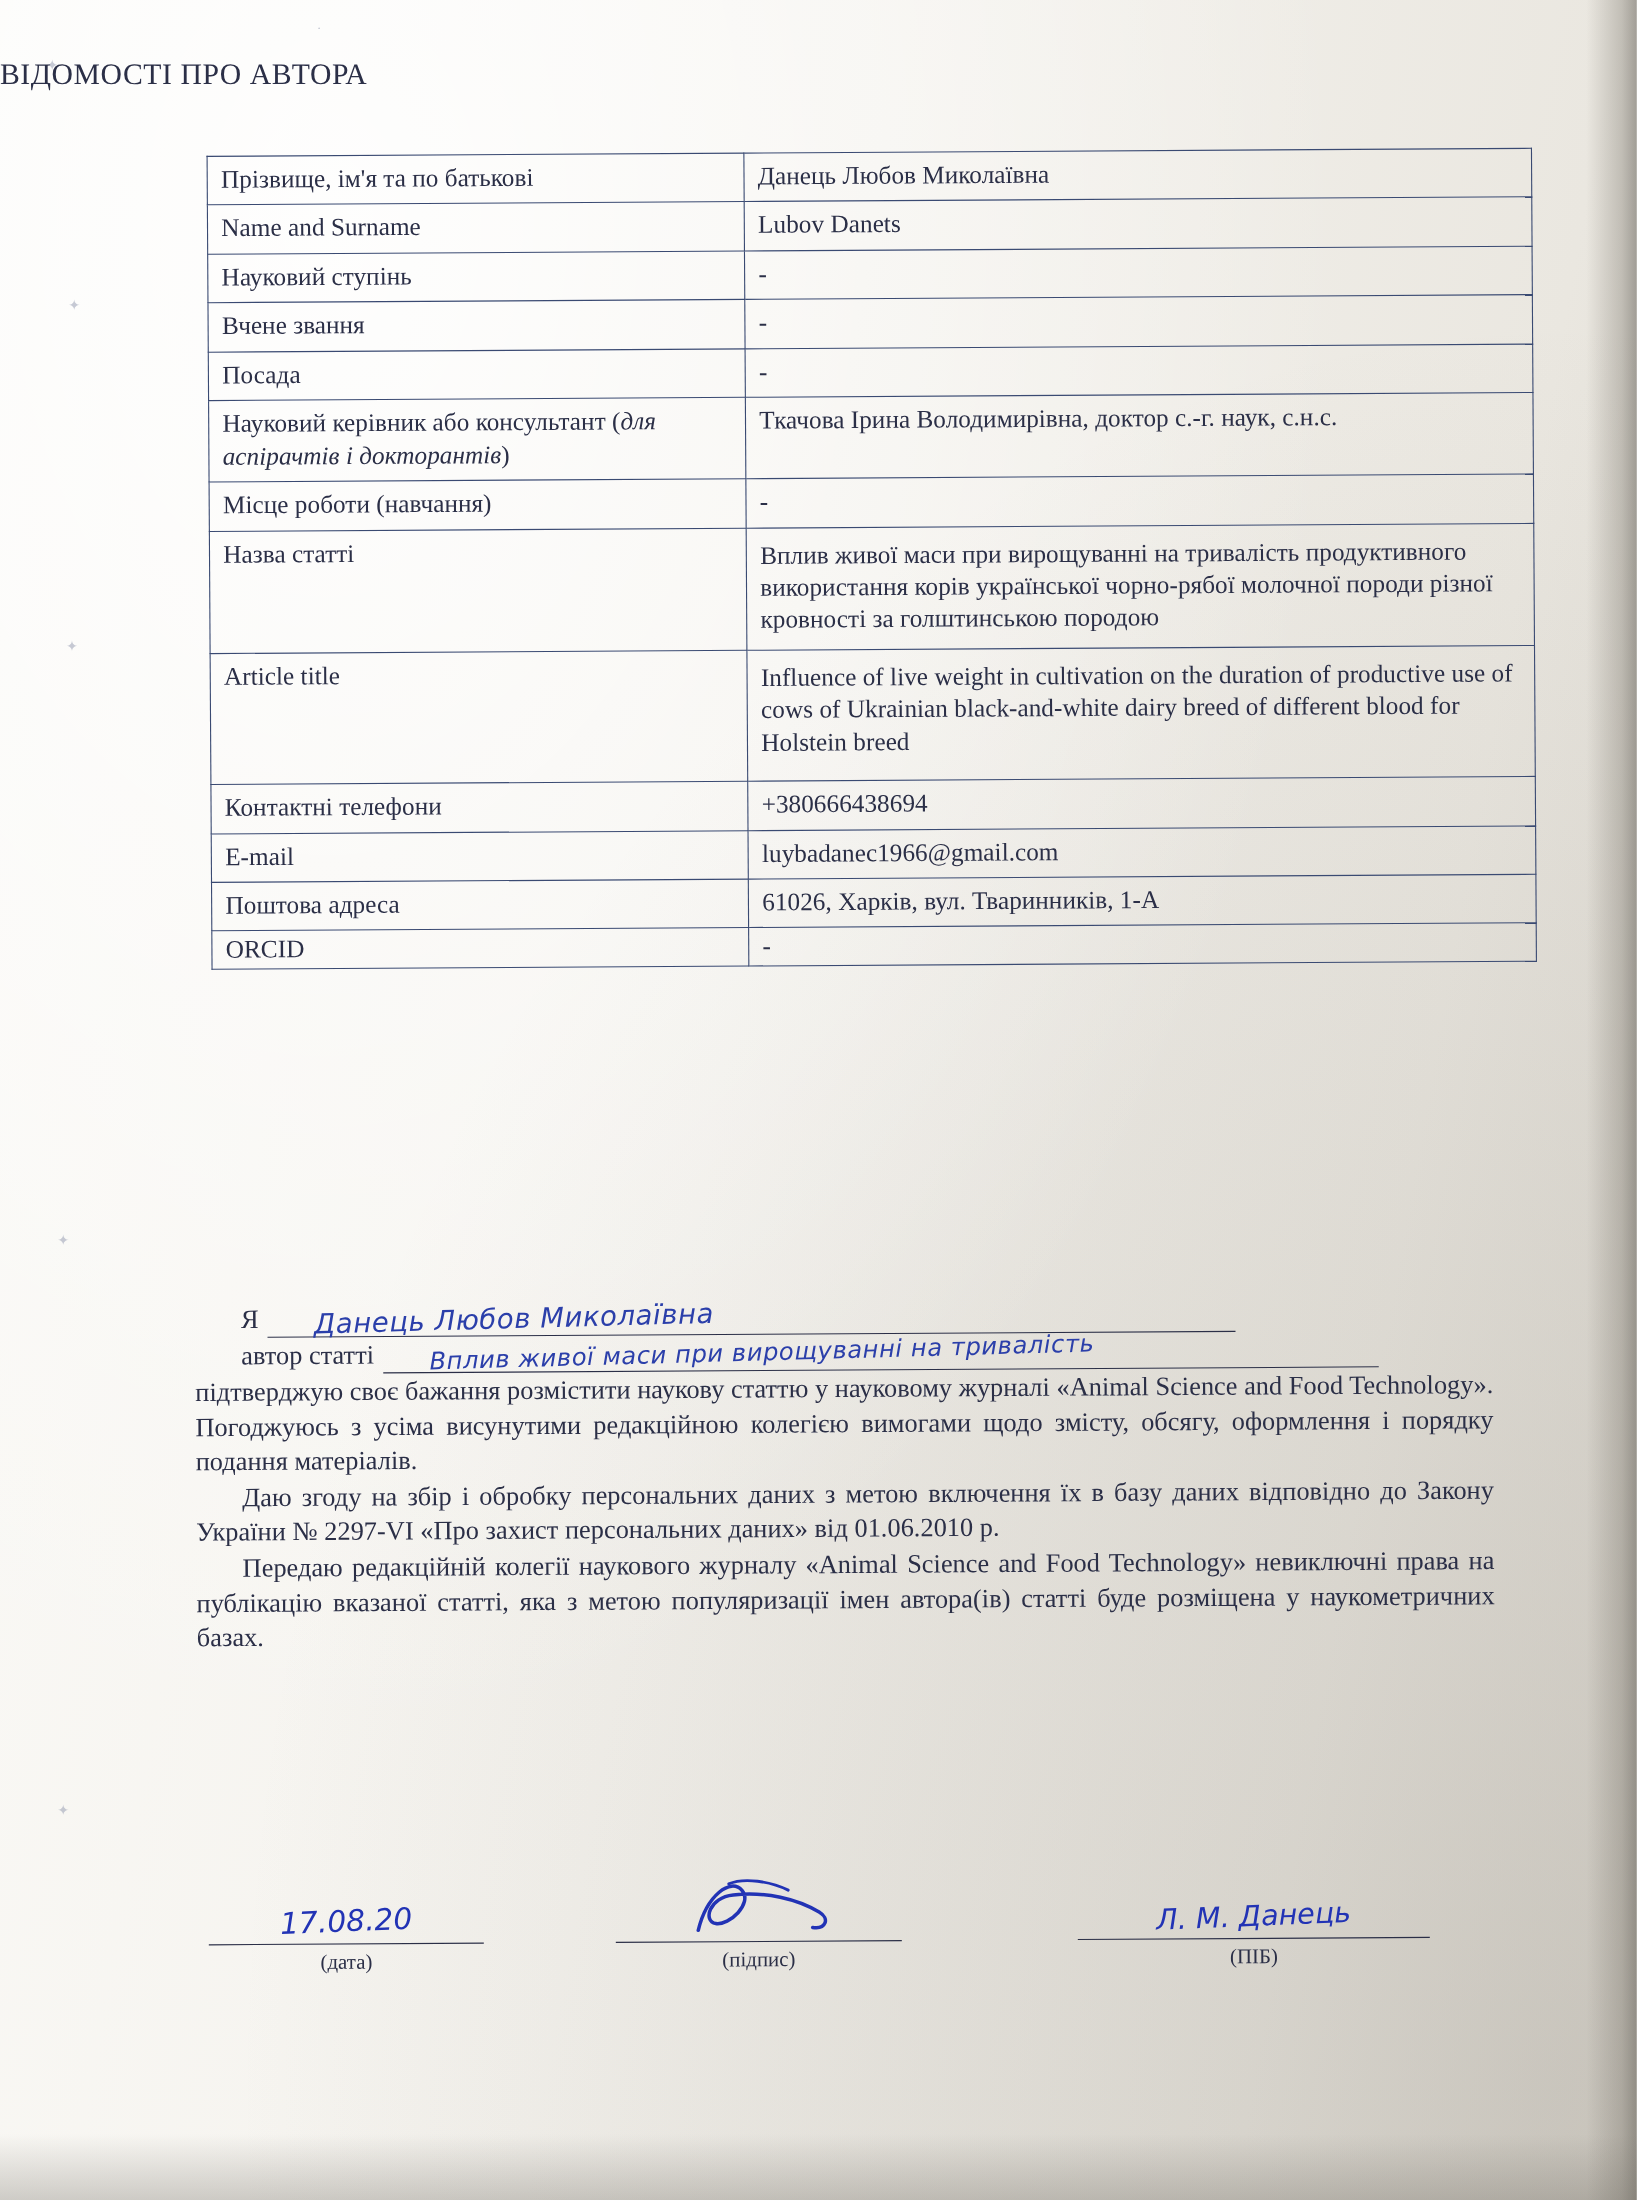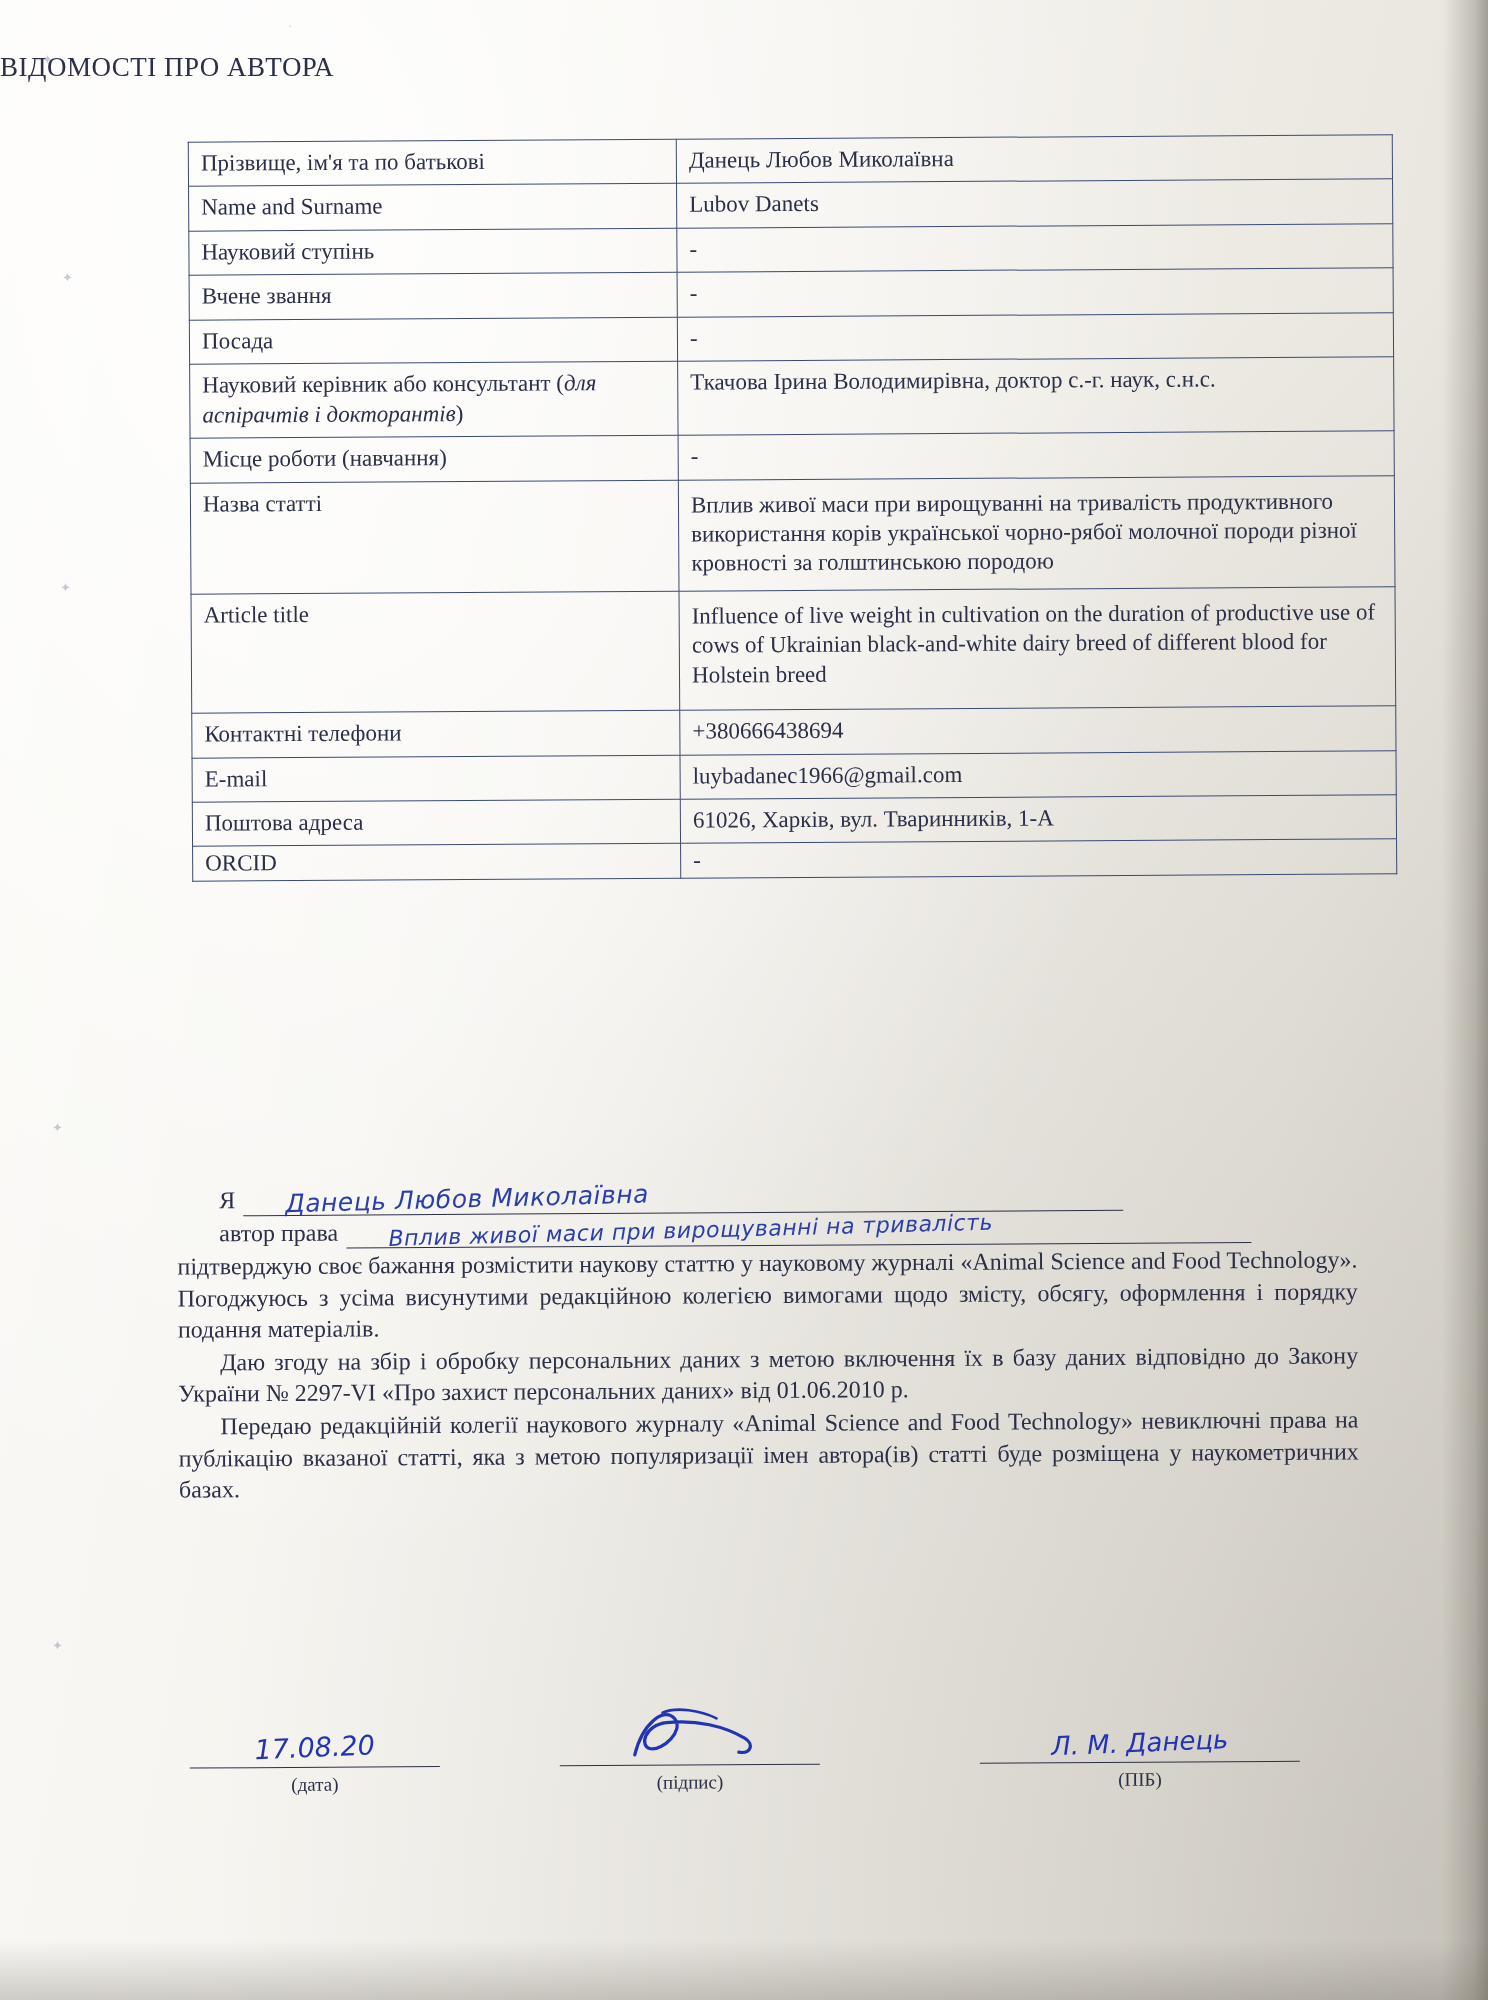--- a/index.html
+++ b/index.html
@@ -230,21 +230,21 @@
     </tr>
     <tr>
       <td class="lbl" style="padding-top:2px;padding-bottom:2px;">ORCID</td>
       <td class="val dash" style="padding-top:2px;padding-bottom:2px;">-</td>
     </tr>
   </tbody>
     </table>
 
   <div class="body-block">
     <p class="indent"><span>Я</span><span class="fill-line" style="width:880px;height:30px;margin-left:8px;"><span class="hand">Данець Любов Миколаївна</span></span></p>
-    <p class="indent"><span>автор права</span><span class="fill-line" style="width:905px;height:30px;margin-left:8px;"><span class="hand small">Вплив живої маси при вирощуванні на тривалість</span></span></p>
+    <p class="indent"><span>автор статті</span><span class="fill-line" style="width:905px;height:30px;margin-left:8px;"><span class="hand small">Вплив живої маси при вирощуванні на тривалість</span></span></p>
     <p>підтверджую своє бажання розмістити наукову статтю у науковому журналі «Animal Science and Food Technology». Погоджуюсь з усіма висунутими редакційною колегією вимогами щодо змісту, обсягу, оформлення і порядку подання матеріалів.</p>
     <p class="indent">Даю згоду на збір і обробку персональних даних з метою включення їх в базу даних відповідно до Закону України № 2297-VI «Про захист персональних даних» від 01.06.2010 р.</p>
     <p class="indent">Передаю редакційній колегії наукового журналу «Animal Science and Food Technology» невиключні права на публікацію вказаної статті, яка з метою популяризації імен автора(ів) статті буде розміщена у наукометричних базах.</p>
   </div>
 
   <div class="sig-row">
     <div class="sig-item" id="sig-date" style="left:0px;width:250px;">
       <div class="sig-rule">
         <span class="ink">17.08.20</span>
       </div>

